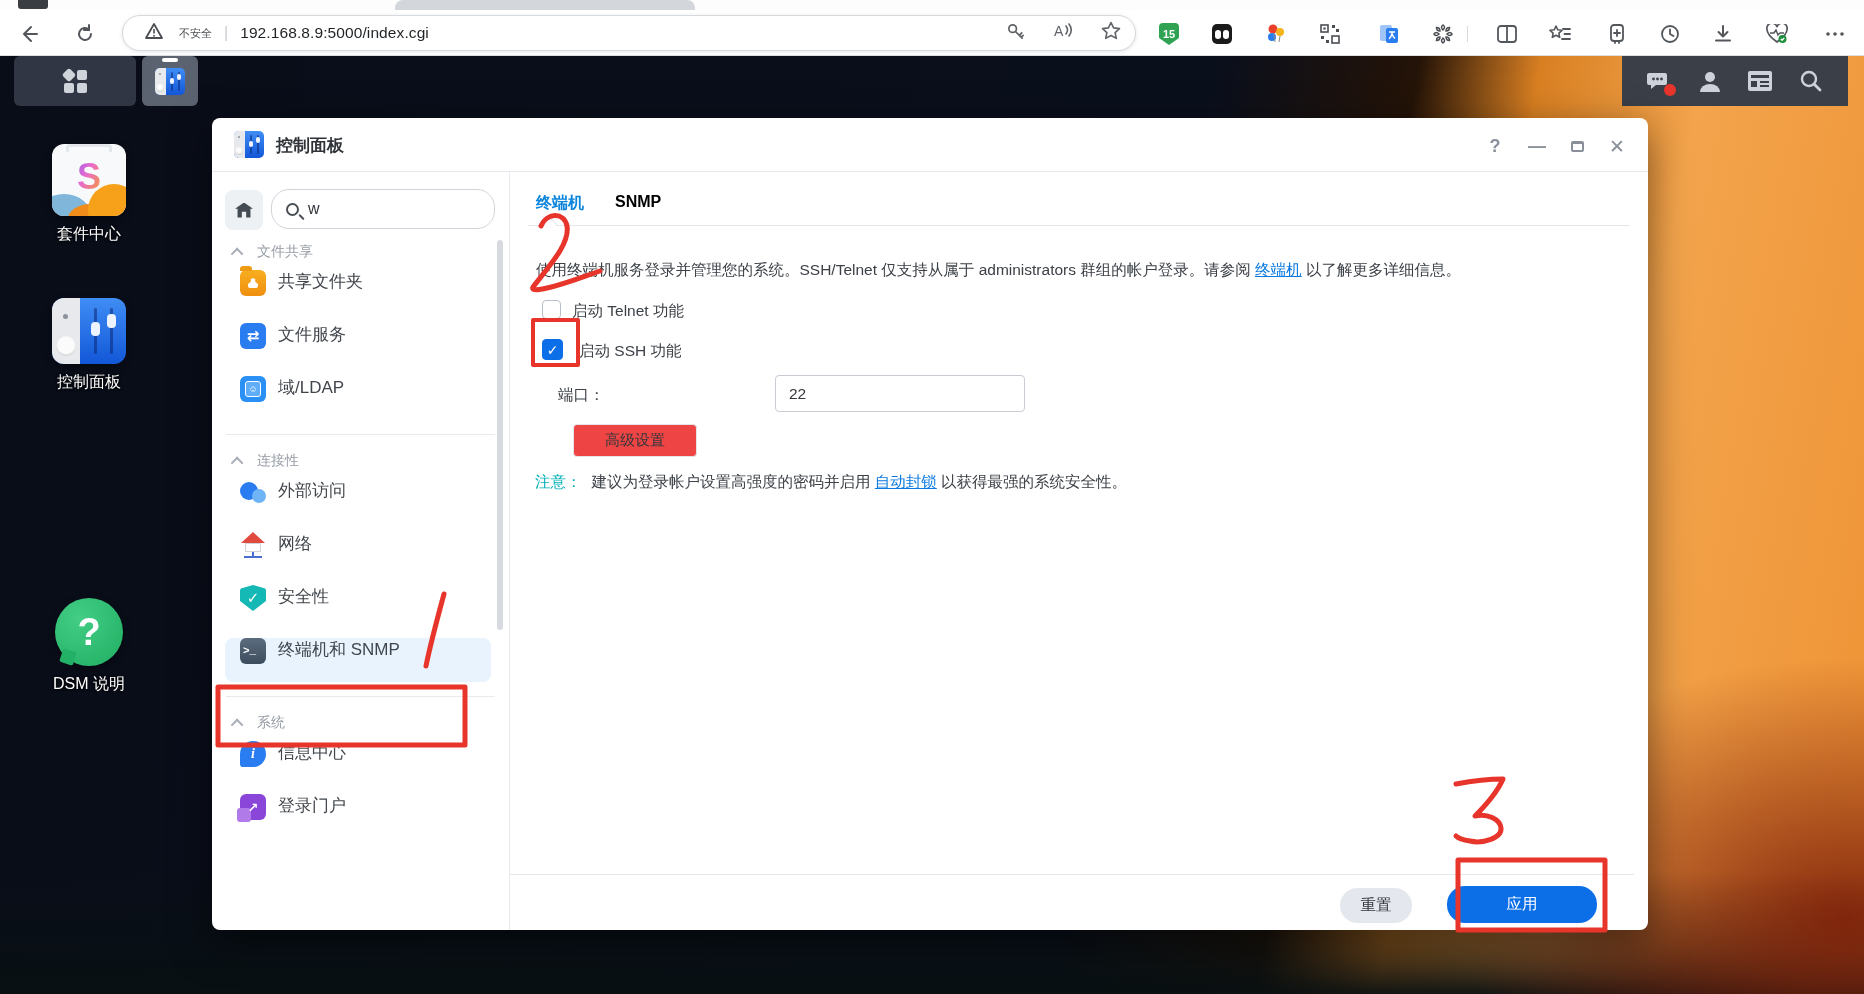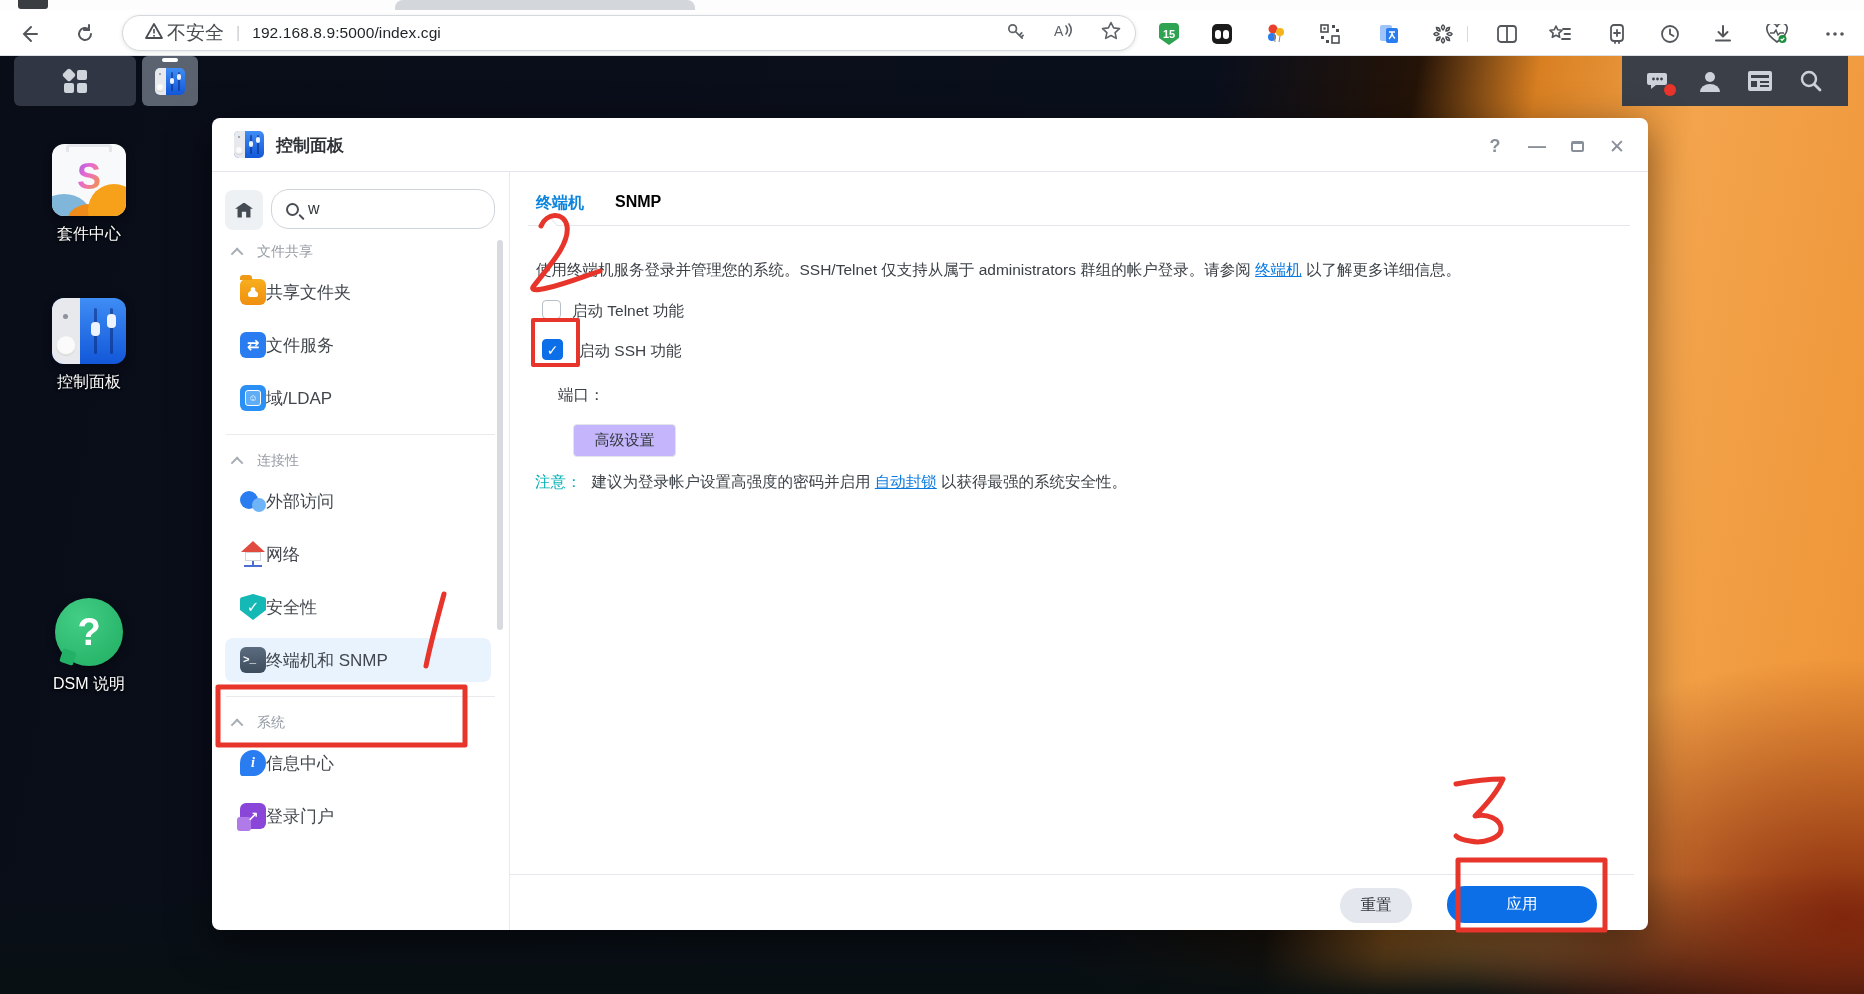--- a/index.html
+++ b/index.html
@@ -7,21 +7,21 @@
     font-family:"Liberation Sans","DejaVu Sans",sans-serif; }
 
   
   #tabstrip { position:absolute; left:0; top:0; width:1864px; height:10px; background:#fdfdfd; }
   #tabstrip .winbtn { position:absolute; left:18px; top:0; width:30px; height:9px; background:#3a3d42; border-radius:0 0 3px 3px; }
   #tabstrip .ghost-tab { position:absolute; left:395px; top:0; width:300px; height:10px; background:#d3d6da; border-radius:8px 8px 0 0; }
   #toolbar { position:absolute; left:0; top:10px; width:1864px; height:46px; background:#ffffff; border-bottom:1px solid #dcdfe3; }
   .tbtn { position:absolute; top:13px; width:22px; height:22px; display:flex; align-items:center; justify-content:center; color:#53575c; }
   #urlbar { position:absolute; left:122px; top:5px; width:1014px; height:36px; background:#fff; border:1px solid #d5d8dc; border-radius:18px; box-shadow:0 1px 4px rgba(0,0,0,.10); display:flex; align-items:center; }
   #urlbar .warn { margin-left:22px; }
-  #urlbar .sec-label { margin-left:4px; font-size:19px; color:#4a4e53; }
+  #urlbar .sec-label { margin-left:16px; font-size:11px; color:#4a4e53; }
   #urlbar .sep { margin:0 12px; color:#c9ccd0; font-size:16px; }
   #urlbar .url { font-size:15.5px; color:#1f2326; letter-spacing:.1px; }
   #urlbar .trail { position:absolute; right:14px; display:flex; gap:28px; align-items:center; }
   .exticon { position:absolute; top:13px; width:22px; height:22px; display:flex; align-items:center; justify-content:center; }
   .shield15 { width:20px; height:22px; background:#2fa351; color:#fff; font-size:11px; font-weight:bold;
     display:flex; align-items:center; justify-content:center; border-radius:4px 4px 8px 8px; clip-path:polygon(0 0,100% 0,100% 68%,50% 100%,0 68%); }
   .tm { width:20px; height:20px; background:#1b1b1b; border-radius:5px; position:relative; }
   .tm i { position:absolute; top:6px; width:6px; height:9px; background:#fff; border-radius:3px; }
   .tm i.l{ left:3px;} .tm i.r{ right:3px;}
   .tdiv { position:absolute; top:16px; width:1px; height:16px; background:#d7dadd; }
@@ -99,21 +99,21 @@
   #sidebar { position:absolute; left:0; top:54px; width:298px; bottom:0; border-right:1px solid #e8eaee; overflow:hidden; border-radius:0 0 0 8px; }
   #side-top { position:relative; height:58px; padding-top:18px; }
   #home-btn { position:absolute; left:13px; top:18px; width:38px; height:40px; background:#eef1f4; border-radius:8px; display:flex; align-items:center; justify-content:center; }
   .home-glyph { position:relative; width:18px; height:15px; background:#454b52; clip-path:polygon(50% 0,100% 42%,86% 42%,86% 100%,62% 100%,62% 62%,38% 62%,38% 100%,14% 100%,14% 42%,0 42%); }
   #side-search { position:absolute; left:59px; top:17px; width:224px; height:40px; border:1px solid #cfd4da; border-radius:18px; display:flex; align-items:center; }
   .lens { position:relative; width:13px; height:13px; border:2px solid #4a4f55; border-radius:50%; margin-left:14px; }
   .lens::after { content:""; position:absolute; left:10px; top:11px; width:7px; height:2px; background:#4a4f55; transform:rotate(45deg); border-radius:1px; }
   #side-search input { border:none; outline:none; font-size:16px; color:#33373c; margin-left:9px; width:160px; background:transparent; }
   .sec-header { display:flex; align-items:center; gap:14px; margin:10px 0 6px 22px; height:24px; color:#969ca4; font-size:14px; }
   .chev { width:9px; height:9px; border-left:2px solid #a7adb5; border-top:2px solid #a7adb5; transform:rotate(45deg) translateY(2px); }
-  .side-item { position:relative; display:flex; align-items:center; height:44px; margin:0 18px 9px 13px; border-radius:8px; padding-left:15px; font-size:17px; color:#41464d; }
+  .side-item { position:relative; display:flex; height:44px; margin:0 18px 9px 13px; border-radius:8px; padding-left:15px; gap:12px; font-size:17px; color:#41464d; }
   .side-item.selected { background:#e9f3fd; }
   .side-div { height:1px; background:#e8eaee; margin:14px 14px 14px 14px; }
   .sico { width:26px; height:26px; border-radius:6px; flex:0 0 auto; display:flex; align-items:center; justify-content:center; color:#fff; font-weight:bold; font-size:14px; position:relative; }
   .ic-folder { background:linear-gradient(180deg,#f8ae1e,#ef8f10); }
   .ic-folder::before { content:""; position:absolute; top:-4px; left:0; width:12px; height:5px; background:#ef9a14; border-radius:3px 3px 0 0; }
   .ic-folder .person { width:10px; height:10px; background:#fff; border-radius:50% 50% 2px 2px; clip-path:polygon(50% 0,72% 10%,72% 38%,100% 60%,100% 100%,0 100%,0 60%,28% 38%,28% 10%); }
   .ic-fileserv { background:#2a7df0; font-size:15px; }
   .ic-users { background:transparent; }
   .ic-users .p1,.ic-users .p2 { position:absolute; width:15px; height:15px; border-radius:50%; }
   .ic-users .p1 { left:0; top:1px; background:#12b6a6; }
@@ -150,21 +150,21 @@
   a.blue { color:#0b7ae0; text-decoration:underline; cursor:pointer; }
   .cbx { position:absolute; width:19px; height:19px; border:1.5px solid #b8bfc8; border-radius:4px; background:#fff; }
   .cbx.checked { background:#0c6fe8; border-color:#0c6fe8; color:#fff; display:flex; align-items:center; justify-content:center; font-size:14px; font-weight:bold; }
   #cbx-telnet { left:32px; top:128px; }
   #cbx-ssh { left:32px; top:167px; width:21px; height:21px; }
   .cbx-label { position:absolute; font-size:15.5px; color:#3c4147; }
   #lbl-telnet { left:62px; top:129px; }
   #lbl-ssh { left:69px; top:169px; }
   #port-label { position:absolute; left:48px; top:213px; font-size:15.5px; color:#3c4147; }
   #port-input { position:absolute; left:265px; top:203px; width:250px; height:37px; border:1px solid #c8cdd4; border-radius:4px; font-size:15.5px; color:#33373c; padding-left:13px; outline:none; }
-  #adv-btn { position:absolute; left:63px; top:252px; width:103px; height:33px; background:#c4b5fd; border:1px solid #e2e6ea; border-radius:4px; font-size:15px; color:#33373c; display:flex; align-items:center; justify-content:center; cursor:pointer; }
+  #adv-btn { position:absolute; left:63px; top:252px; width:124px; height:33px; background:#ef4444; border:1px solid #e2e6ea; border-radius:4px; font-size:15px; color:#33373c; display:flex; align-items:center; justify-content:center; cursor:pointer; }
   #note { position:absolute; left:25px; top:300px; font-size:15.5px; color:#3c4147; }
   #note .warnlabel { color:#00b0b6; margin-right:10px; }
   #footline { position:absolute; left:0; right:14px; top:702px; height:1px; background:#e4e7eb; }
   .pillbtn { position:absolute; border-radius:18px; font-size:15.5px; display:flex; align-items:center; justify-content:center; cursor:pointer; }
   #btn-reset { left:830px; top:716px; width:72px; height:35px; background:#e4e8ee; color:#33373c; }
   #btn-apply { left:937px; top:714px; width:150px; height:37px; background:#0c6fe8; color:#fff; }
 
   
   #anno { position:absolute; left:0; top:0; width:1864px; height:994px; pointer-events:none; z-index:50; }
 </style>
@@ -502,20 +502,21 @@
 
       <div id="desc"><span>使用终端机服务登录并管理您的系统。SSH/Telnet 仅支持从属于 administrators 群组的帐户登录。请参阅 </span><a class="blue">终端机</a><span> 以了解更多详细信息。</span></div>
 
       <span class="cbx" id="cbx-telnet"></span>
       <span class="cbx-label" id="lbl-telnet">启动 Telnet 功能</span>
 
       <span class="cbx checked" id="cbx-ssh">✓</span>
       <span class="cbx-label" id="lbl-ssh">启动 SSH 功能</span>
 
       <span id="port-label">端口：</span>
+      <input id="port-input" value="22" style="">
 
       <div id="adv-btn">高级设置</div>
 
       <div id="note"><span class="warnlabel">注意：</span><span>建议为登录帐户设置高强度的密码并启用 </span><a class="blue">自动封锁</a><span> 以获得最强的系统安全性。</span></div>
 
       <div id="footline"></div>
       <div class="pillbtn" id="btn-reset">重置</div>
       <div class="pillbtn" id="btn-apply">应用</div>
     </div>
   </div>

